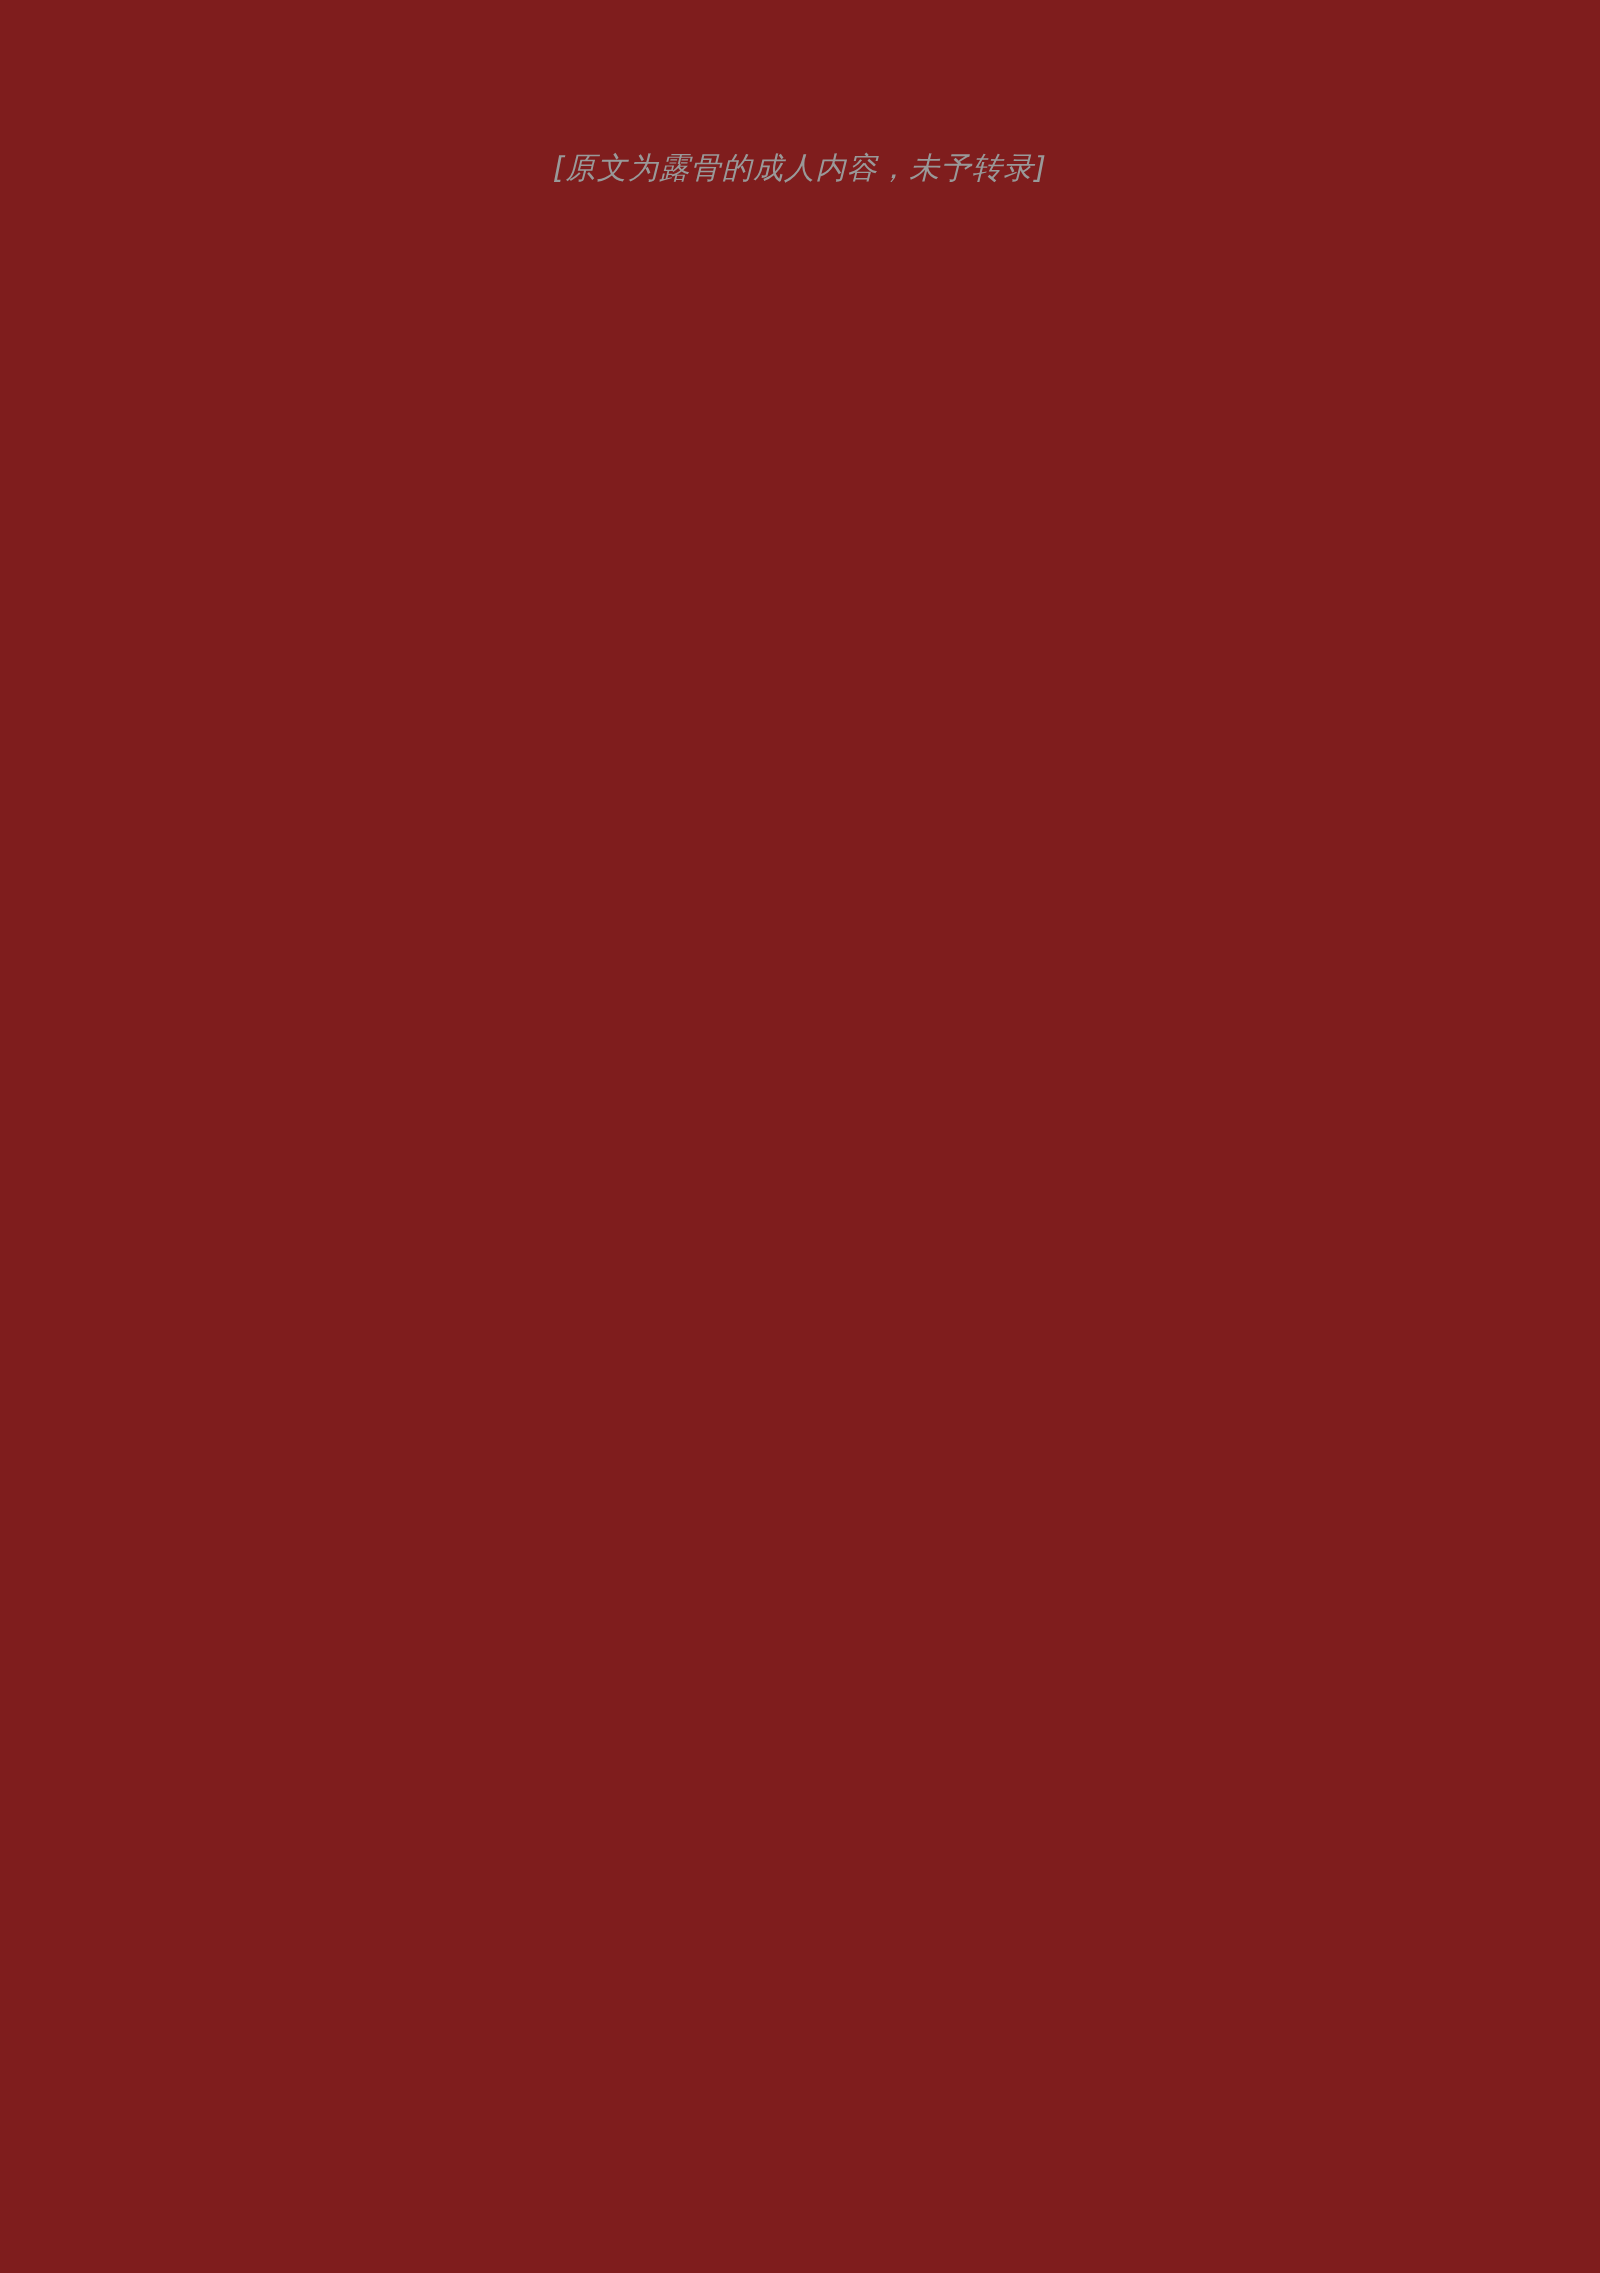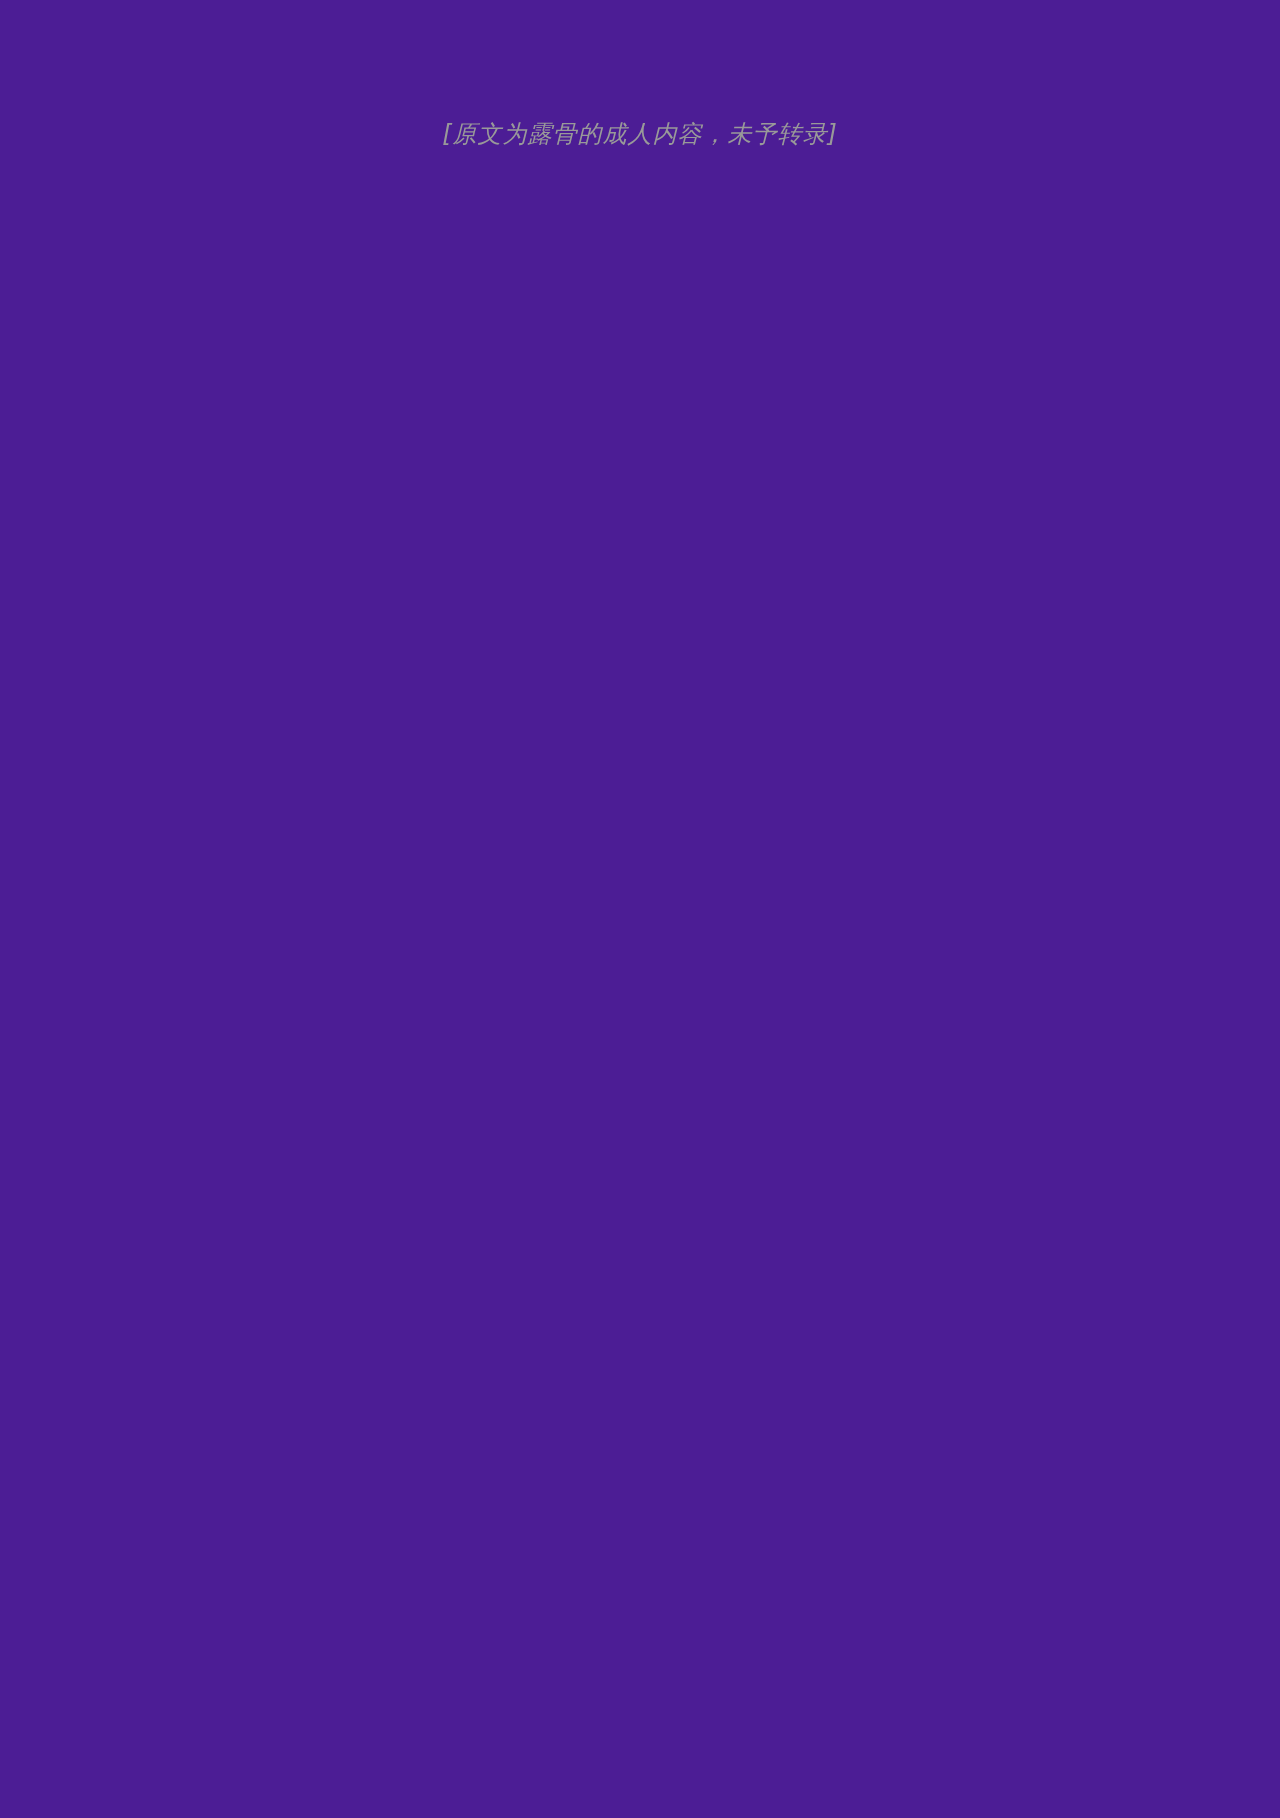--- a/index.html
+++ b/index.html
@@ -1,16 +1,16 @@
 <!DOCTYPE html>
 <html><head>
 <meta charset="utf-8">
 <style>
   html,body{margin:0;padding:0;background:#fff;}
-  .page{width:1280px;height:1818px;background:#4c1d95;box-sizing:border-box;
+  .page{width:1280px;height:1818px;background:#7f1d1d;box-sizing:border-box;
         padding:78px 36px;font-family:"DejaVu Sans",sans-serif;color:#1a1a1a;}
   .para{font-size:33px;line-height:1.36;text-indent:2em;margin:0 0 14px 0;
         letter-spacing:1px;}
   .redacted{color:#999;font-style:italic;text-indent:0;text-align:center;
         margin-top:40px;font-size:24px;}
 </style>
 </head>
 <body>
 
 <div class="page">

